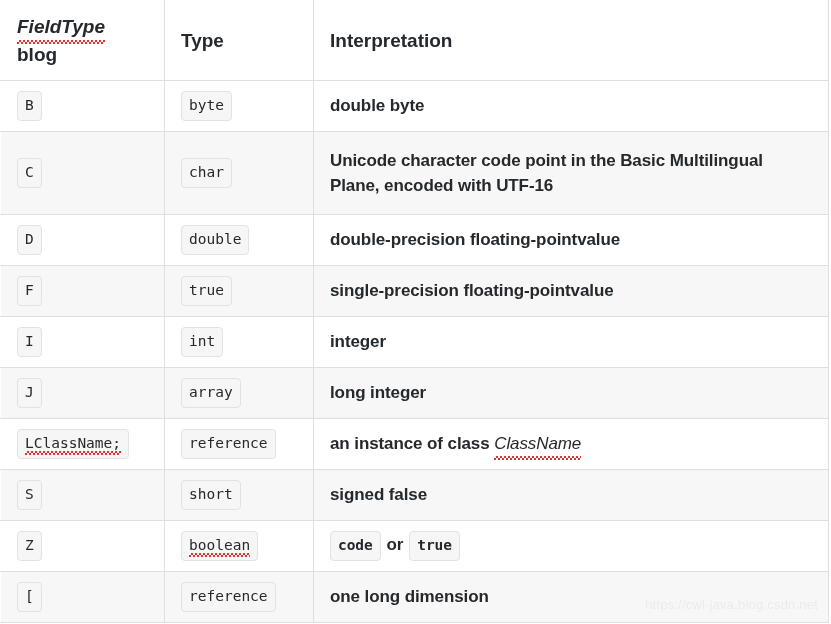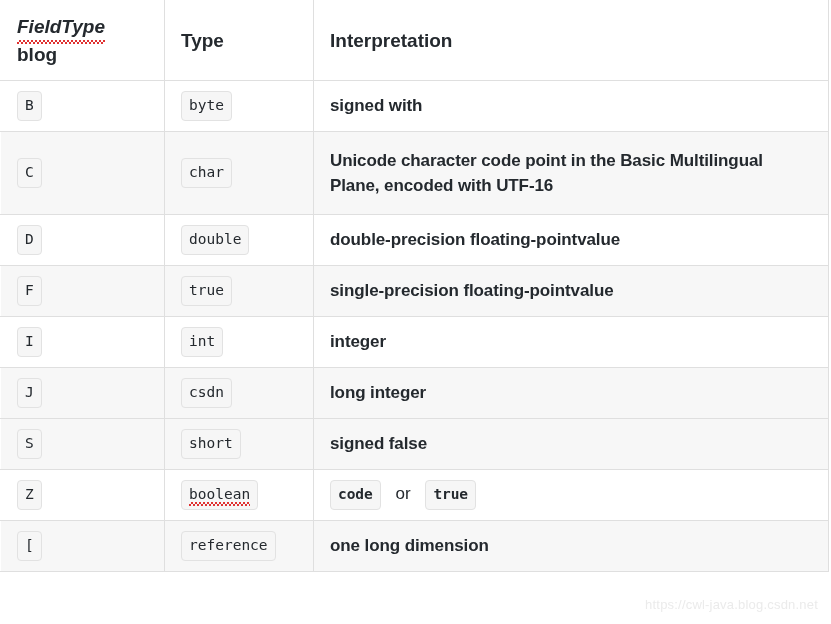--- a/index.html
+++ b/index.html
@@ -101,23 +101,23 @@
     line-height: 1.5;
     color: #24292e;
     letter-spacing: -0.1px;
   }
   .interp .em-italic {
     font-style: italic;
     font-weight: normal;
     font-size: 17px;
   }
   .interp .joiner {
-    font-weight: normal;
+    font-weight: bold;
     font-size: 17px;
-    padding: 0 15px;
+    padding: 0 6px;
   }
 
   
   .squiggle {
     position: relative;
     display: inline-block;
   }
   .squiggle::after {
     content: "";
     position: absolute;
@@ -172,21 +172,21 @@
     <tbody>
 
       <tr>
         <td>
           <span class="code">B</span>
         </td>
         <td>
           <span class="code">byte</span>
         </td>
         <td>
-          <span class="interp">signed with</span>
+          <span class="interp">double byte</span>
         </td>
       </tr>
 
       <tr class="alt tall">
         <td>
           <span class="code">C</span>
         </td>
         <td>
           <span class="code">char</span>
         </td>
@@ -229,27 +229,38 @@
         <td>
           <span class="interp">integer</span>
         </td>
       </tr>
 
       <tr class="alt">
         <td>
           <span class="code">J</span>
         </td>
         <td>
-          <span class="code">csdn</span>
+          <span class="code">array</span>
         </td>
         <td>
           <span class="interp">long integer</span>
         </td>
       </tr>
 
+      <tr>
+        <td>
+          <span class="code"><span class="squiggle">LClassName;</span></span>
+        </td>
+        <td>
+          <span class="code">reference</span>
+        </td>
+        <td>
+          <span class="interp"><span>an instance of class</span>&nbsp;<span class="em-italic squiggle">ClassName</span></span>
+        </td>
+      </tr>
 
       <tr class="alt">
         <td>
           <span class="code">S</span>
         </td>
         <td>
           <span class="code">short</span>
         </td>
         <td>
           <span class="interp">signed false</span>

